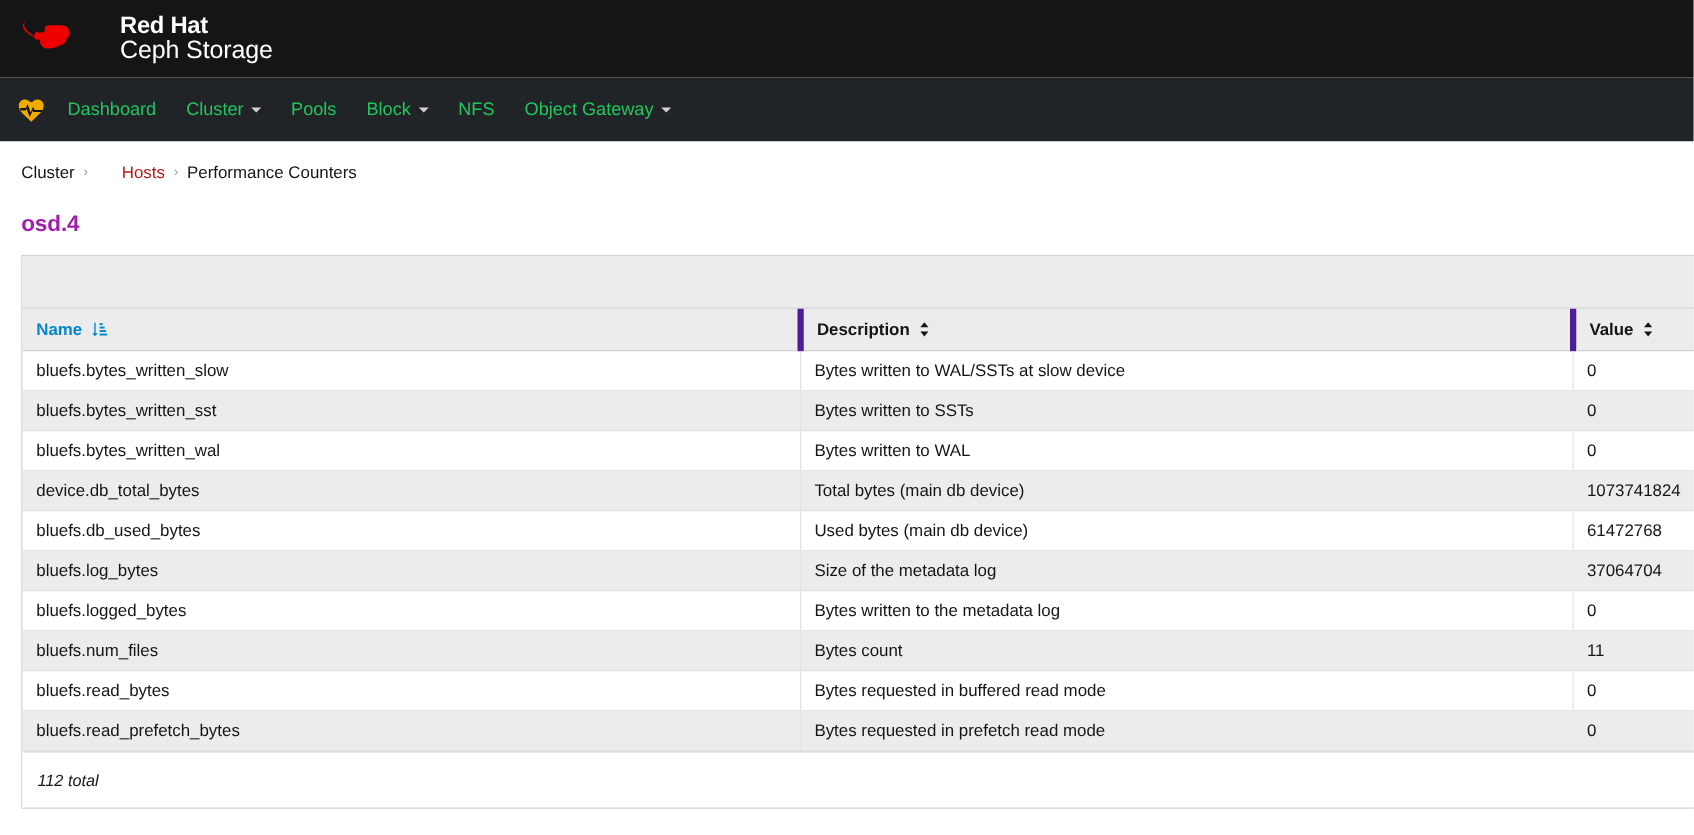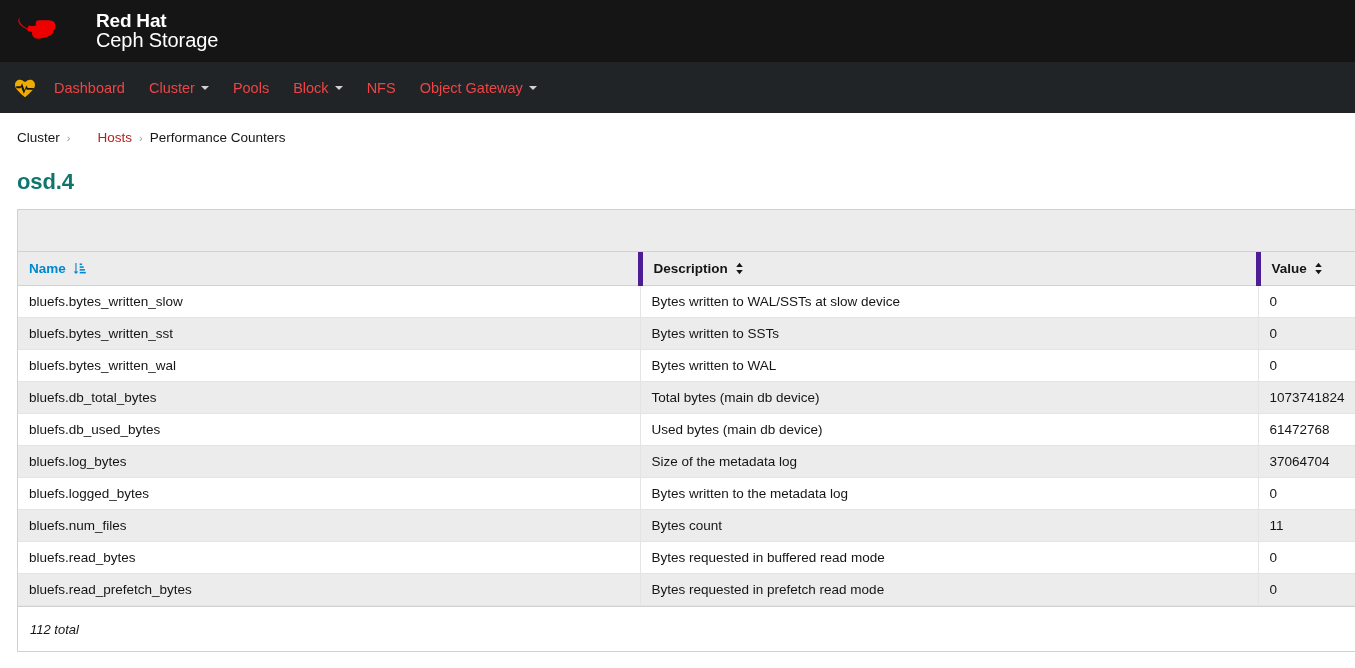--- a/index.html
+++ b/index.html
@@ -49,21 +49,21 @@
     display: flex;
     align-items: center;
     padding-left: 8px;
   }
   .nav-heart {
     width: 26px; height: 26px;
     display: flex; align-items: center; justify-content: center;
     margin: 0 4px 0 4px;
   }
   .nav-item {
-    color: #ef4444;
+    color: #22c55e;
     font-size: 14.5px;
     padding: 2px 12px;
     height: 51px;
     display: flex;
     align-items: center;
     cursor: pointer;
     white-space: nowrap;
   }
   .caret {
     display: inline-block;
@@ -86,23 +86,23 @@
   .bc-link { color: #b91c1c; cursor: pointer; text-decoration: none; margin-left: 20px; }
   .bc-sep {
     color: #9b9b9b;
     margin: 0 7px;
     font-size: 11px;
   }
 
   
   .page-title {
     margin: 24px 0 0 17px;
-    font-size: 22px;
+    font-size: 18px;
     font-weight: bold;
-    color: #0f766e;
+    color: #a21caf;
     letter-spacing: -0.1px;
   }
 
   
   .table-area {
     margin: 14px 0 0 17px;
     width: 1400px;          
     border: 1px solid #d1d1d1;
     border-bottom: none;
     background: #ffffff;
@@ -279,21 +279,21 @@
           <td>bluefs.bytes_written_sst</td>
           <td>Bytes written to SSTs</td>
           <td>0</td>
         </tr>
         <tr class="">
           <td>bluefs.bytes_written_wal</td>
           <td>Bytes written to WAL</td>
           <td>0</td>
         </tr>
         <tr class="odd">
-          <td>bluefs.db_total_bytes</td>
+          <td>device.db_total_bytes</td>
           <td>Total bytes (main db device)</td>
           <td>1073741824</td>
         </tr>
         <tr class="">
           <td>bluefs.db_used_bytes</td>
           <td>Used bytes (main db device)</td>
           <td>61472768</td>
         </tr>
         <tr class="odd">
           <td>bluefs.log_bytes</td>

